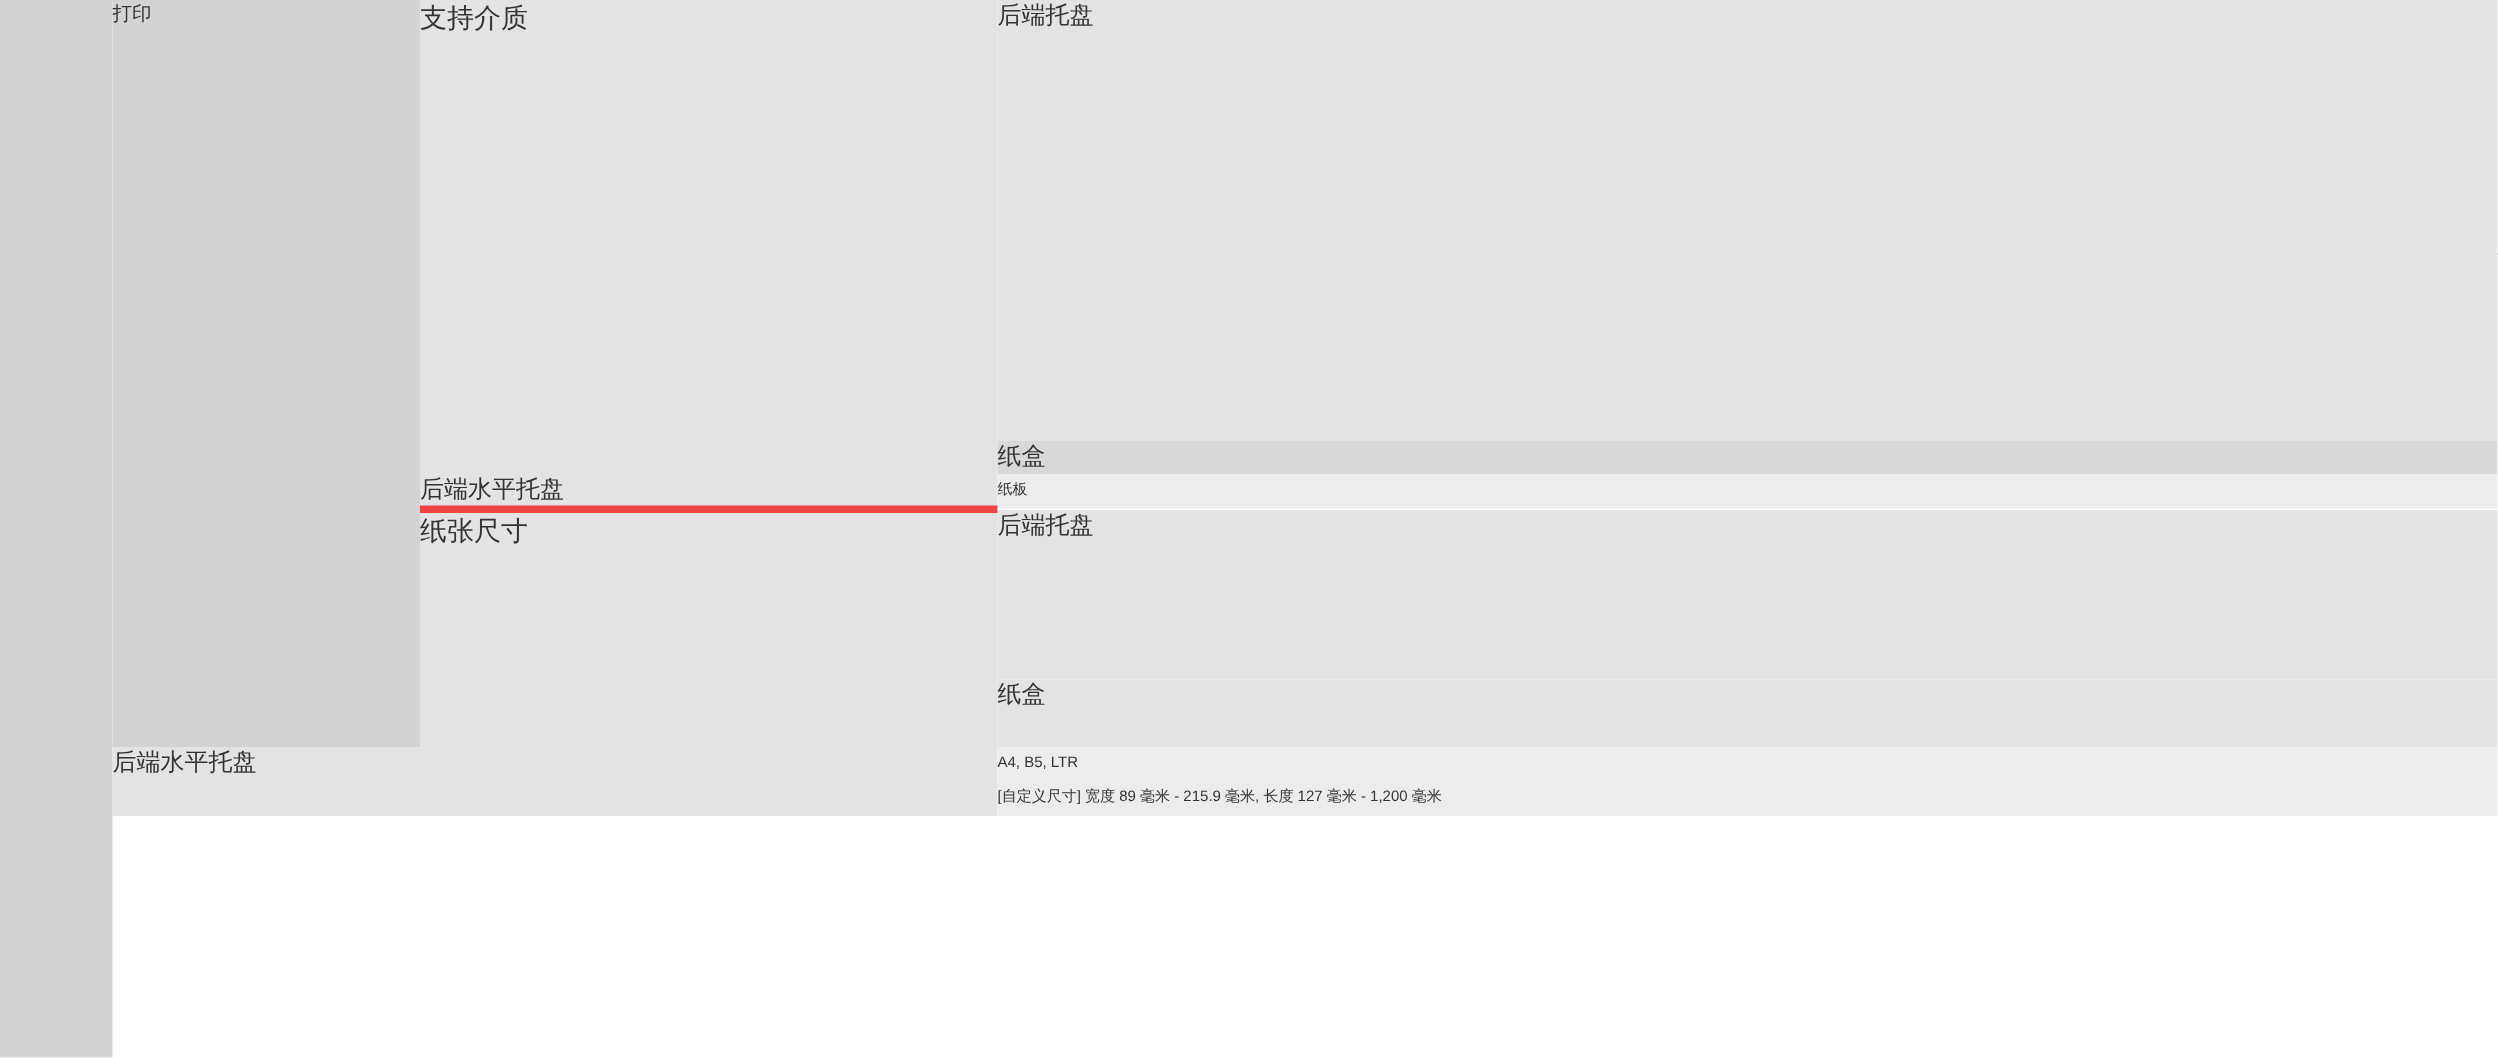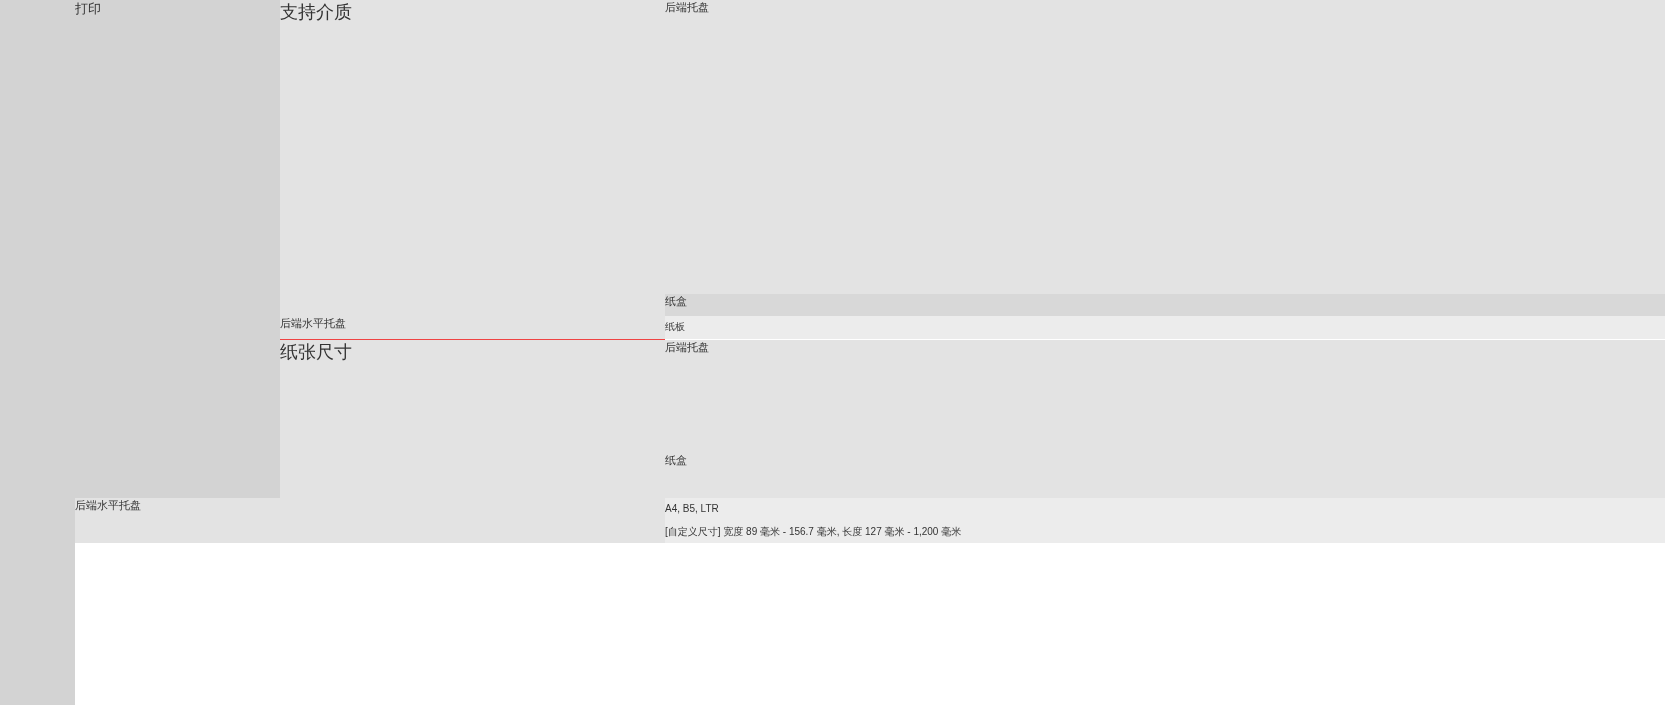--- a/index.html
+++ b/index.html
@@ -64,21 +64,21 @@
     font-size: 18px;
     padding: 10px 14px 10px 14px;
     vertical-align: middle;
     border-right: 1px solid #ffffff;
     border-bottom: 1px solid #ffffff;
   }
 
   .cell-sub {
     background: #e3e3e3;
     color: #333333;
-    font-size: 11px;
+    font-size: 16px;
     padding: 10px 14px;
     vertical-align: middle;
     border-right: 1px solid #ffffff;
     border-bottom: 1px solid #ffffff;
   }
 
   .cell-val {
     background: #ececec;
     color: #333333;
     font-size: 10px;
@@ -167,21 +167,21 @@
       <tr>
         <td class="cell-sub">
           <span>后端水平托盘</span>
         </td>
         <td class="cell-val">
           <span class="val-line">纸板</span>
         </td>
       </tr>
 
       <tr>
-        <td class="cell-group" rowspan="3" style="border-top:1px solid #ef4444;">
+        <td class="cell-group" rowspan="3" style="border-top:5px solid #ef4444;">
           <span class="group-label">纸张尺寸</span>
         </td>
         <td class="cell-sub" style="border-top:1px solid #ffffff;">
           <span>后端托盘</span>
         </td>
         <td class="cell-val" style="border-top:1px solid #ffffff;">
           <span class="val-line">A4, A5, A6, B5, LTR, LGL, Executive,</span>
           <span class="val-line">#10 Envelope, DL Envelope, C5 Envelope, Monarch Envelope,</span>
           <span class="val-line">名片 (91 毫米 x 55 毫米),</span>
           <span class="val-line">4" x 6",  5" x 7", 7" x 10", 8" x 10", 正方形 (127 毫米 x 127 毫米),</span>
@@ -198,19 +198,19 @@
           <span class="val-line">[自定义尺寸] 宽度 148 毫米 - 215.9 毫米, 长度 210 毫米 - 297 毫米</span>
         </td>
       </tr>
 
       <tr>
         <td class="cell-sub">
           <span>后端水平托盘</span>
         </td>
         <td class="cell-val">
           <span class="val-line">A4, B5, LTR</span>
-          <span class="val-line">[自定义尺寸] 宽度 89 毫米 - 156.7 毫米, 长度 127 毫米 - 1,200 毫米</span>
+          <span class="val-line">[自定义尺寸] 宽度 89 毫米 - 215.9 毫米, 长度 127 毫米 - 1,200 毫米</span>
         </td>
       </tr>
 
     </tbody>
   </table>
 </div>
 
 </body></html>

